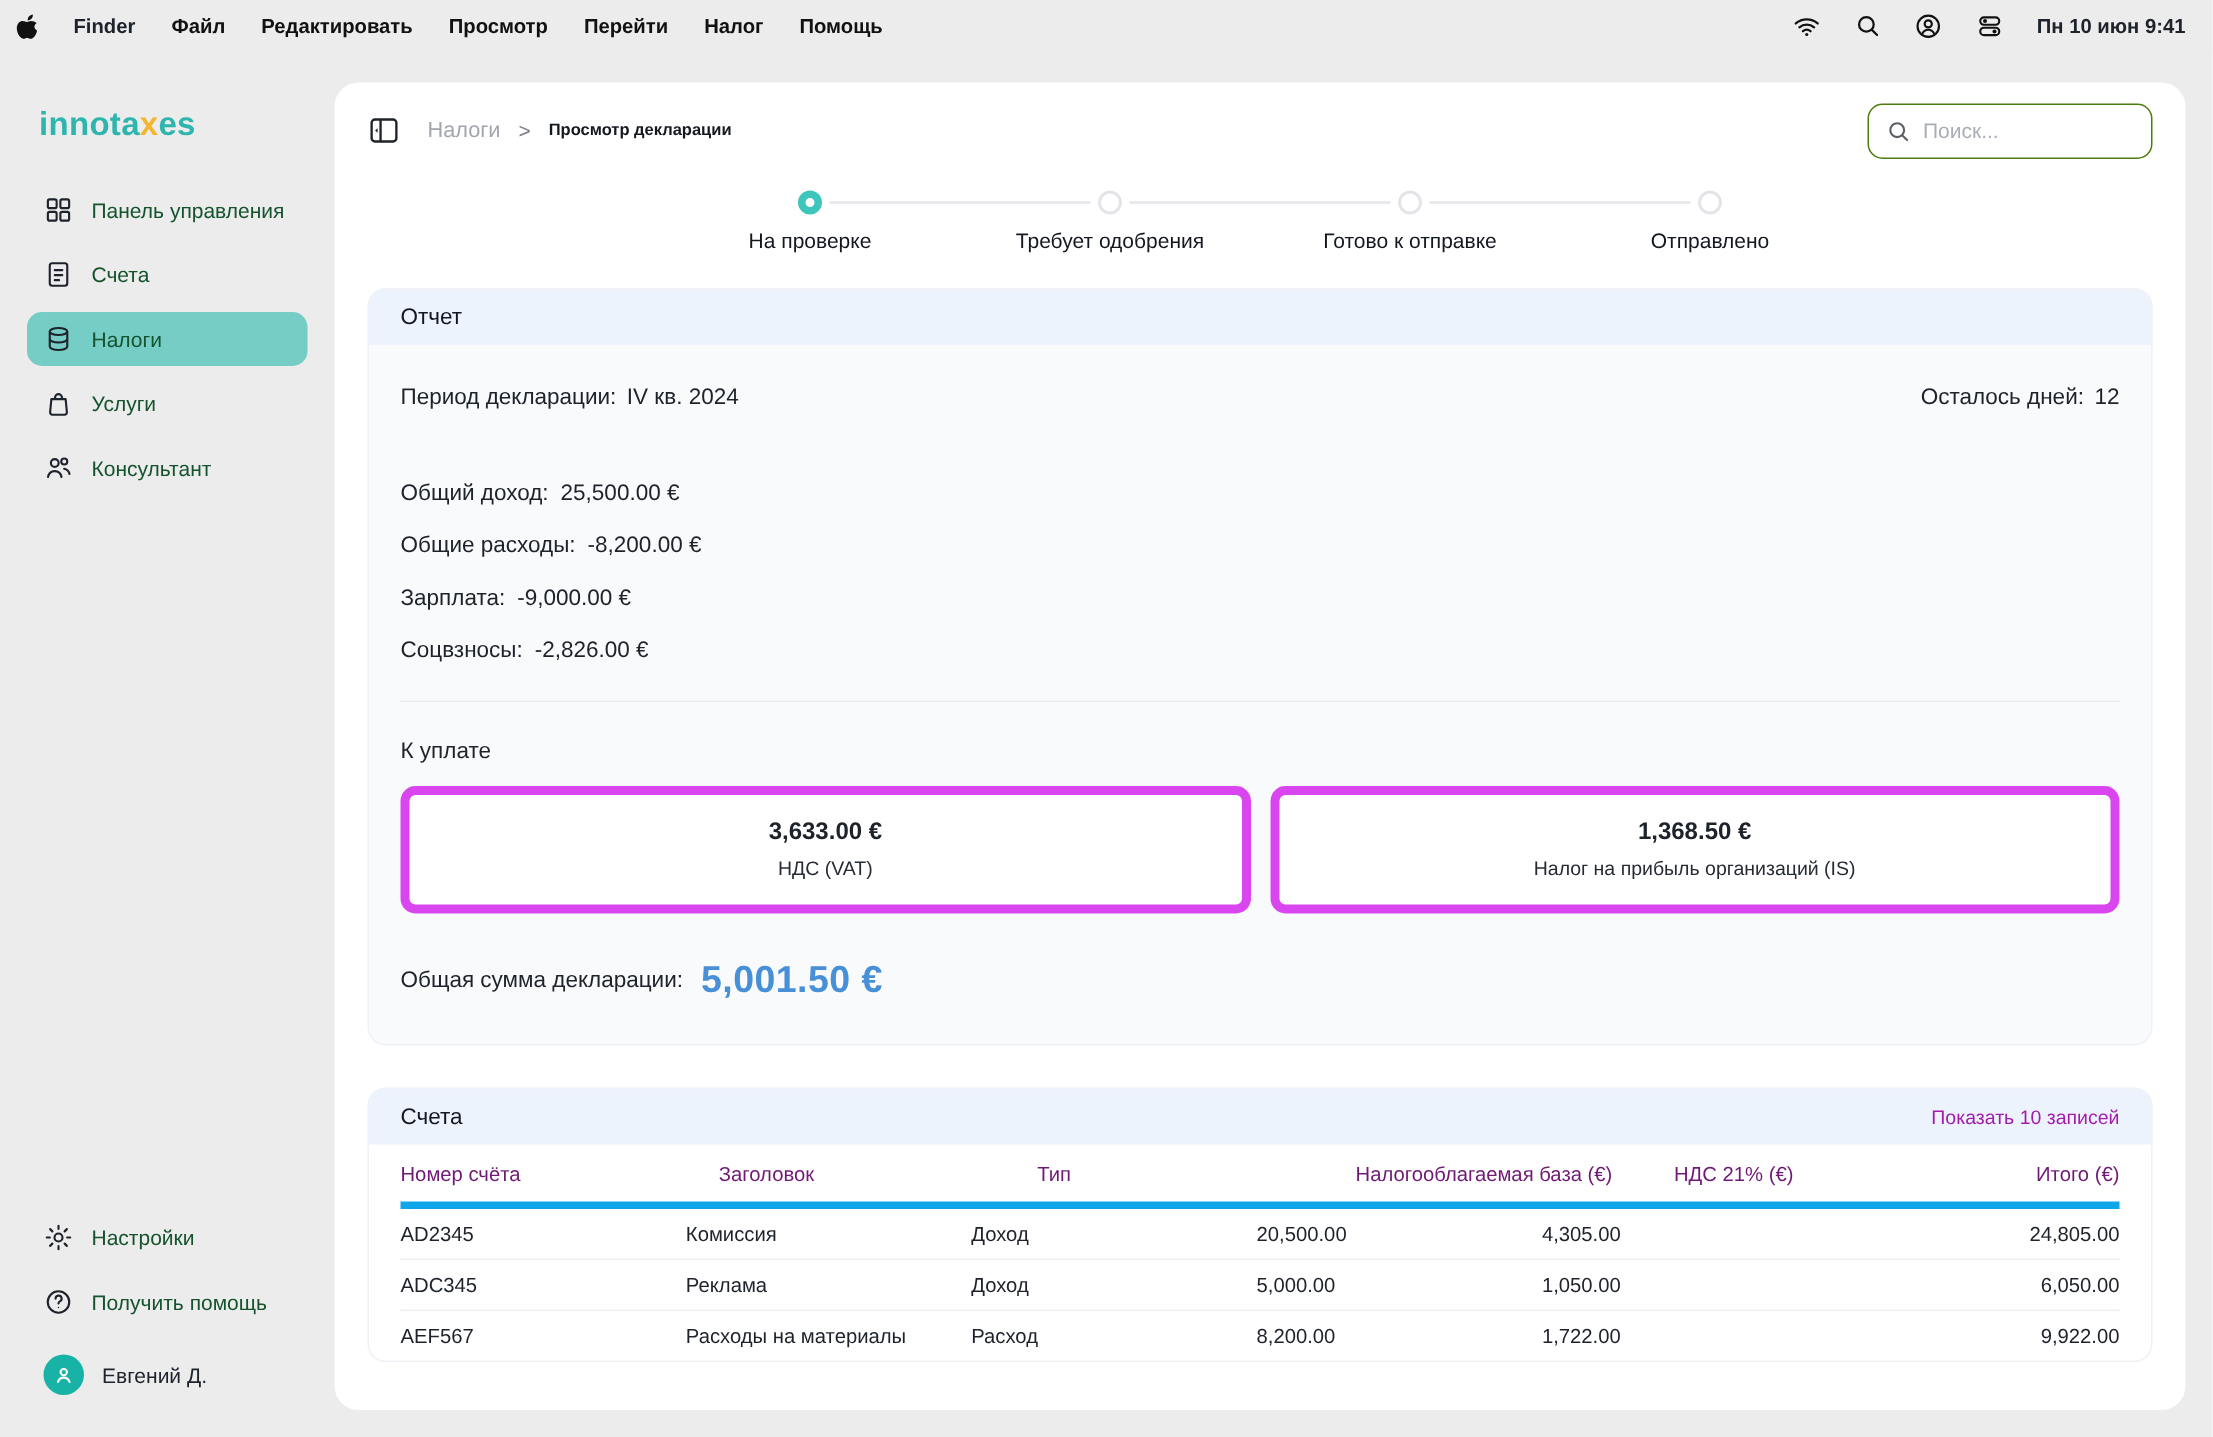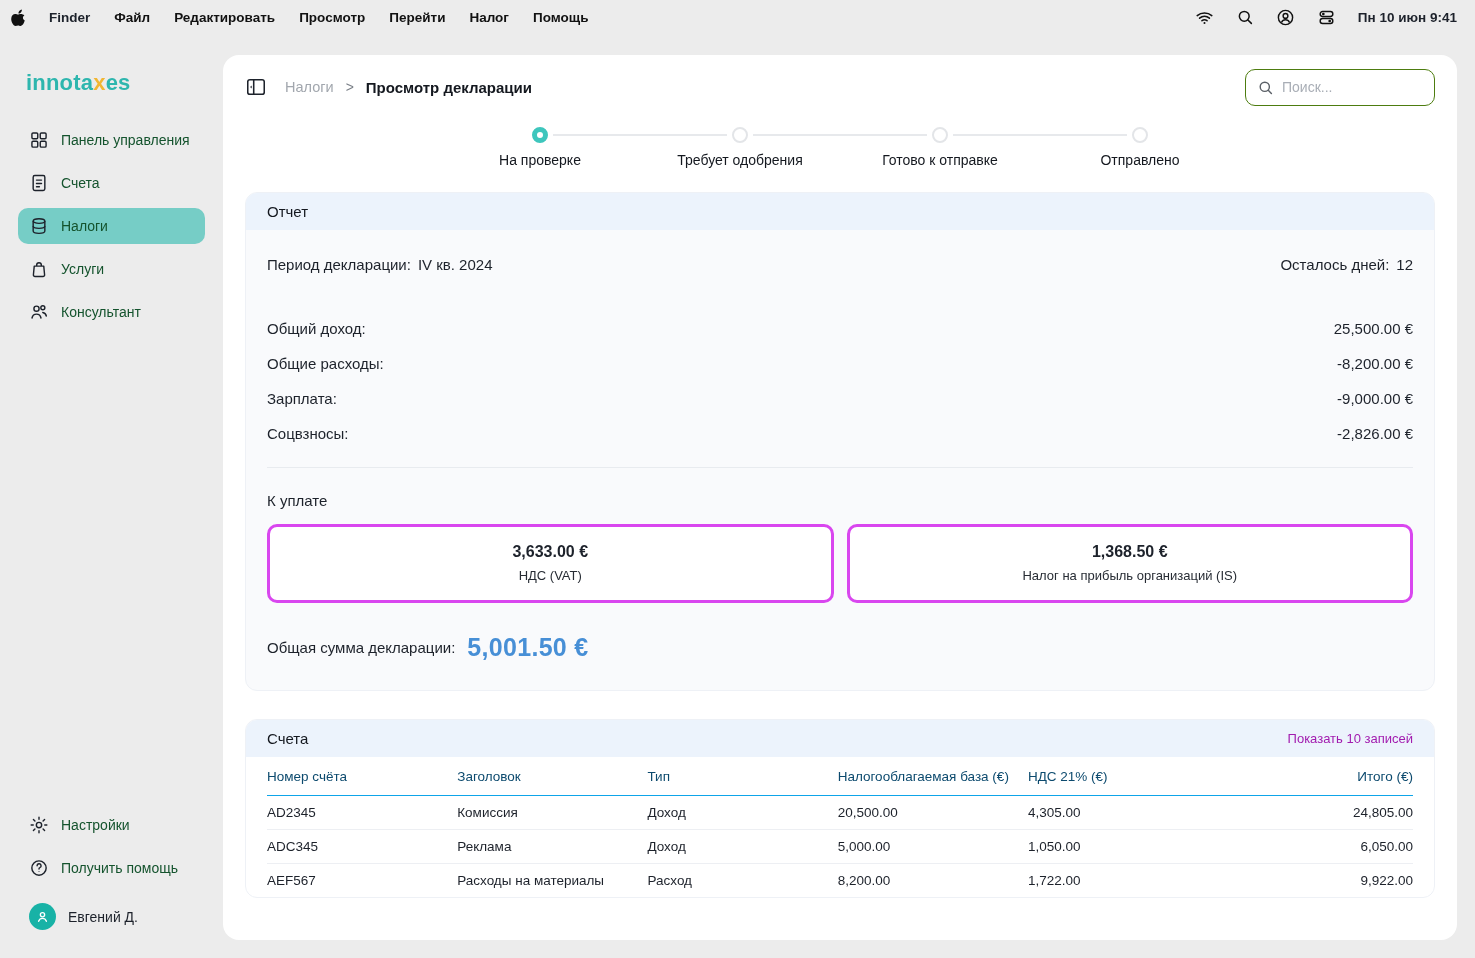--- a/index.html
+++ b/index.html
@@ -46,21 +46,21 @@
   
   .main{
     flex:1; margin:21px 18px 18px 0; background:#fff; border-radius:16px;
     padding:0 22px; display:flex; flex-direction:column; overflow:hidden;
   }
   .main-header{ min-height:58px; display:flex; align-items:center; gap:18px; padding-top:6px; }
   .toggle-btn{ color:#1d222b; }
   .breadcrumb{ display:flex; align-items:center; gap:12px; font-size:14.5px; }
   .crumb-parent{ color:#a2a7ae; }
   .crumb-sep{ color:#7b8088; font-size:14px; }
-  .crumb-current{ color:#14181f; font-weight:600; font-size:15px; }
+  .crumb-current{ color:#14181f; font-weight:600; font-size:11px; }
   .searchbox{
     margin-left:auto; width:190px; height:37px; border:1px solid #4d7c0f; border-radius:10px;
     display:flex; align-items:center; gap:8px; padding:0 11px; background:#fff;
   }
   .searchbox .sicon{ color:#5b6067; flex-shrink:0; }
   .searchbox input{
     border:none; outline:none; width:100%; font-size:14px;
     font-family:"Liberation Sans","DejaVu Sans",sans-serif; color:#1d222b; background:transparent;
   }
   .searchbox input::placeholder{ color:#a9aeb6; }
@@ -80,41 +80,41 @@
   .card{ border:1px solid #eef1f6; border-radius:12px; overflow:hidden; }
   .report-card{ margin-top:24px; background:#f9fafc; }
   .card-band{
     background:#ecf3fc; padding:10px 21px; font-size:15px; color:#14181f;
     display:flex; align-items:center; justify-content:space-between;
   }
   .report-body{ padding:4px 21px 18px; }
   .period-row{ display:flex; justify-content:space-between; padding:22px 0 14px; font-size:15px; }
   .kv .k{ margin-right:7px; }
   .fin-lines{ margin-top:24px; }
-  .fin-line{ font-size:15px; height:35px; display:flex; align-items:center;justify-content:space-between; }
+  .fin-line{ font-size:15px; height:35px; display:flex; align-items:center; }
   .fin-line .k{ margin-right:8px; }
   .divider{ height:1px; background:#e8ebef; margin:16px 0 0; }
   .due-title{ font-size:15px; margin:24px 0 15px; }
   .due-grid{ display:grid; grid-template-columns:1fr 1fr; gap:13px; }
-  .due-card{ background:#fff; border:3px solid #d946ef; border-radius:10px; padding:16px 10px 17px; text-align:center; }
+  .due-card{ background:#fff; border:6px solid #d946ef; border-radius:10px; padding:16px 10px 17px; text-align:center; }
   .due-amount{ font-size:16px; font-weight:700; }
   .due-sub{ font-size:13px; margin-top:7px; color:#272c34; }
   .total-row{ display:flex; align-items:center; gap:12px; margin:30px 0 10px; font-size:15px; }
   .total-value{ font-size:25px; font-weight:700; color:#478fd6; letter-spacing:.3px; }
 
   
   .invoices-card{ margin-top:28px; background:#fff; }
   .band-link{ font-size:13px; color:#a21caf;text-align:right; }
   .tbl{ padding:0 21px; }
   .tbl-head,.tbl-row{
     display:grid;
     grid-template-columns:16.6% 16.6% 16.6% 16.6% 16.6% 1fr;
     align-items:center; font-size:13.5px;
   }
-  .tbl-head{ padding:12px 0 11px; border-bottom:1px solid #0ea5e9; color:#0c4a6e; }
+  .tbl-head{ padding:12px 0 11px; border-bottom:5px solid #0ea5e9; color:#701a75;gap:22px; }
   .tbl-row{ padding:9px 0; border-bottom:1px solid #edeff3; }
   .tbl-row:last-child{ border-bottom:none; }
   .cell.right, .col.right{ text-align:right; }
 </style>
 </head>
 <body>
 
 <div class="menubar">
   <span class="micon">
     <svg width="17" height="17" viewBox="0 0 17 17" fill="#111">

